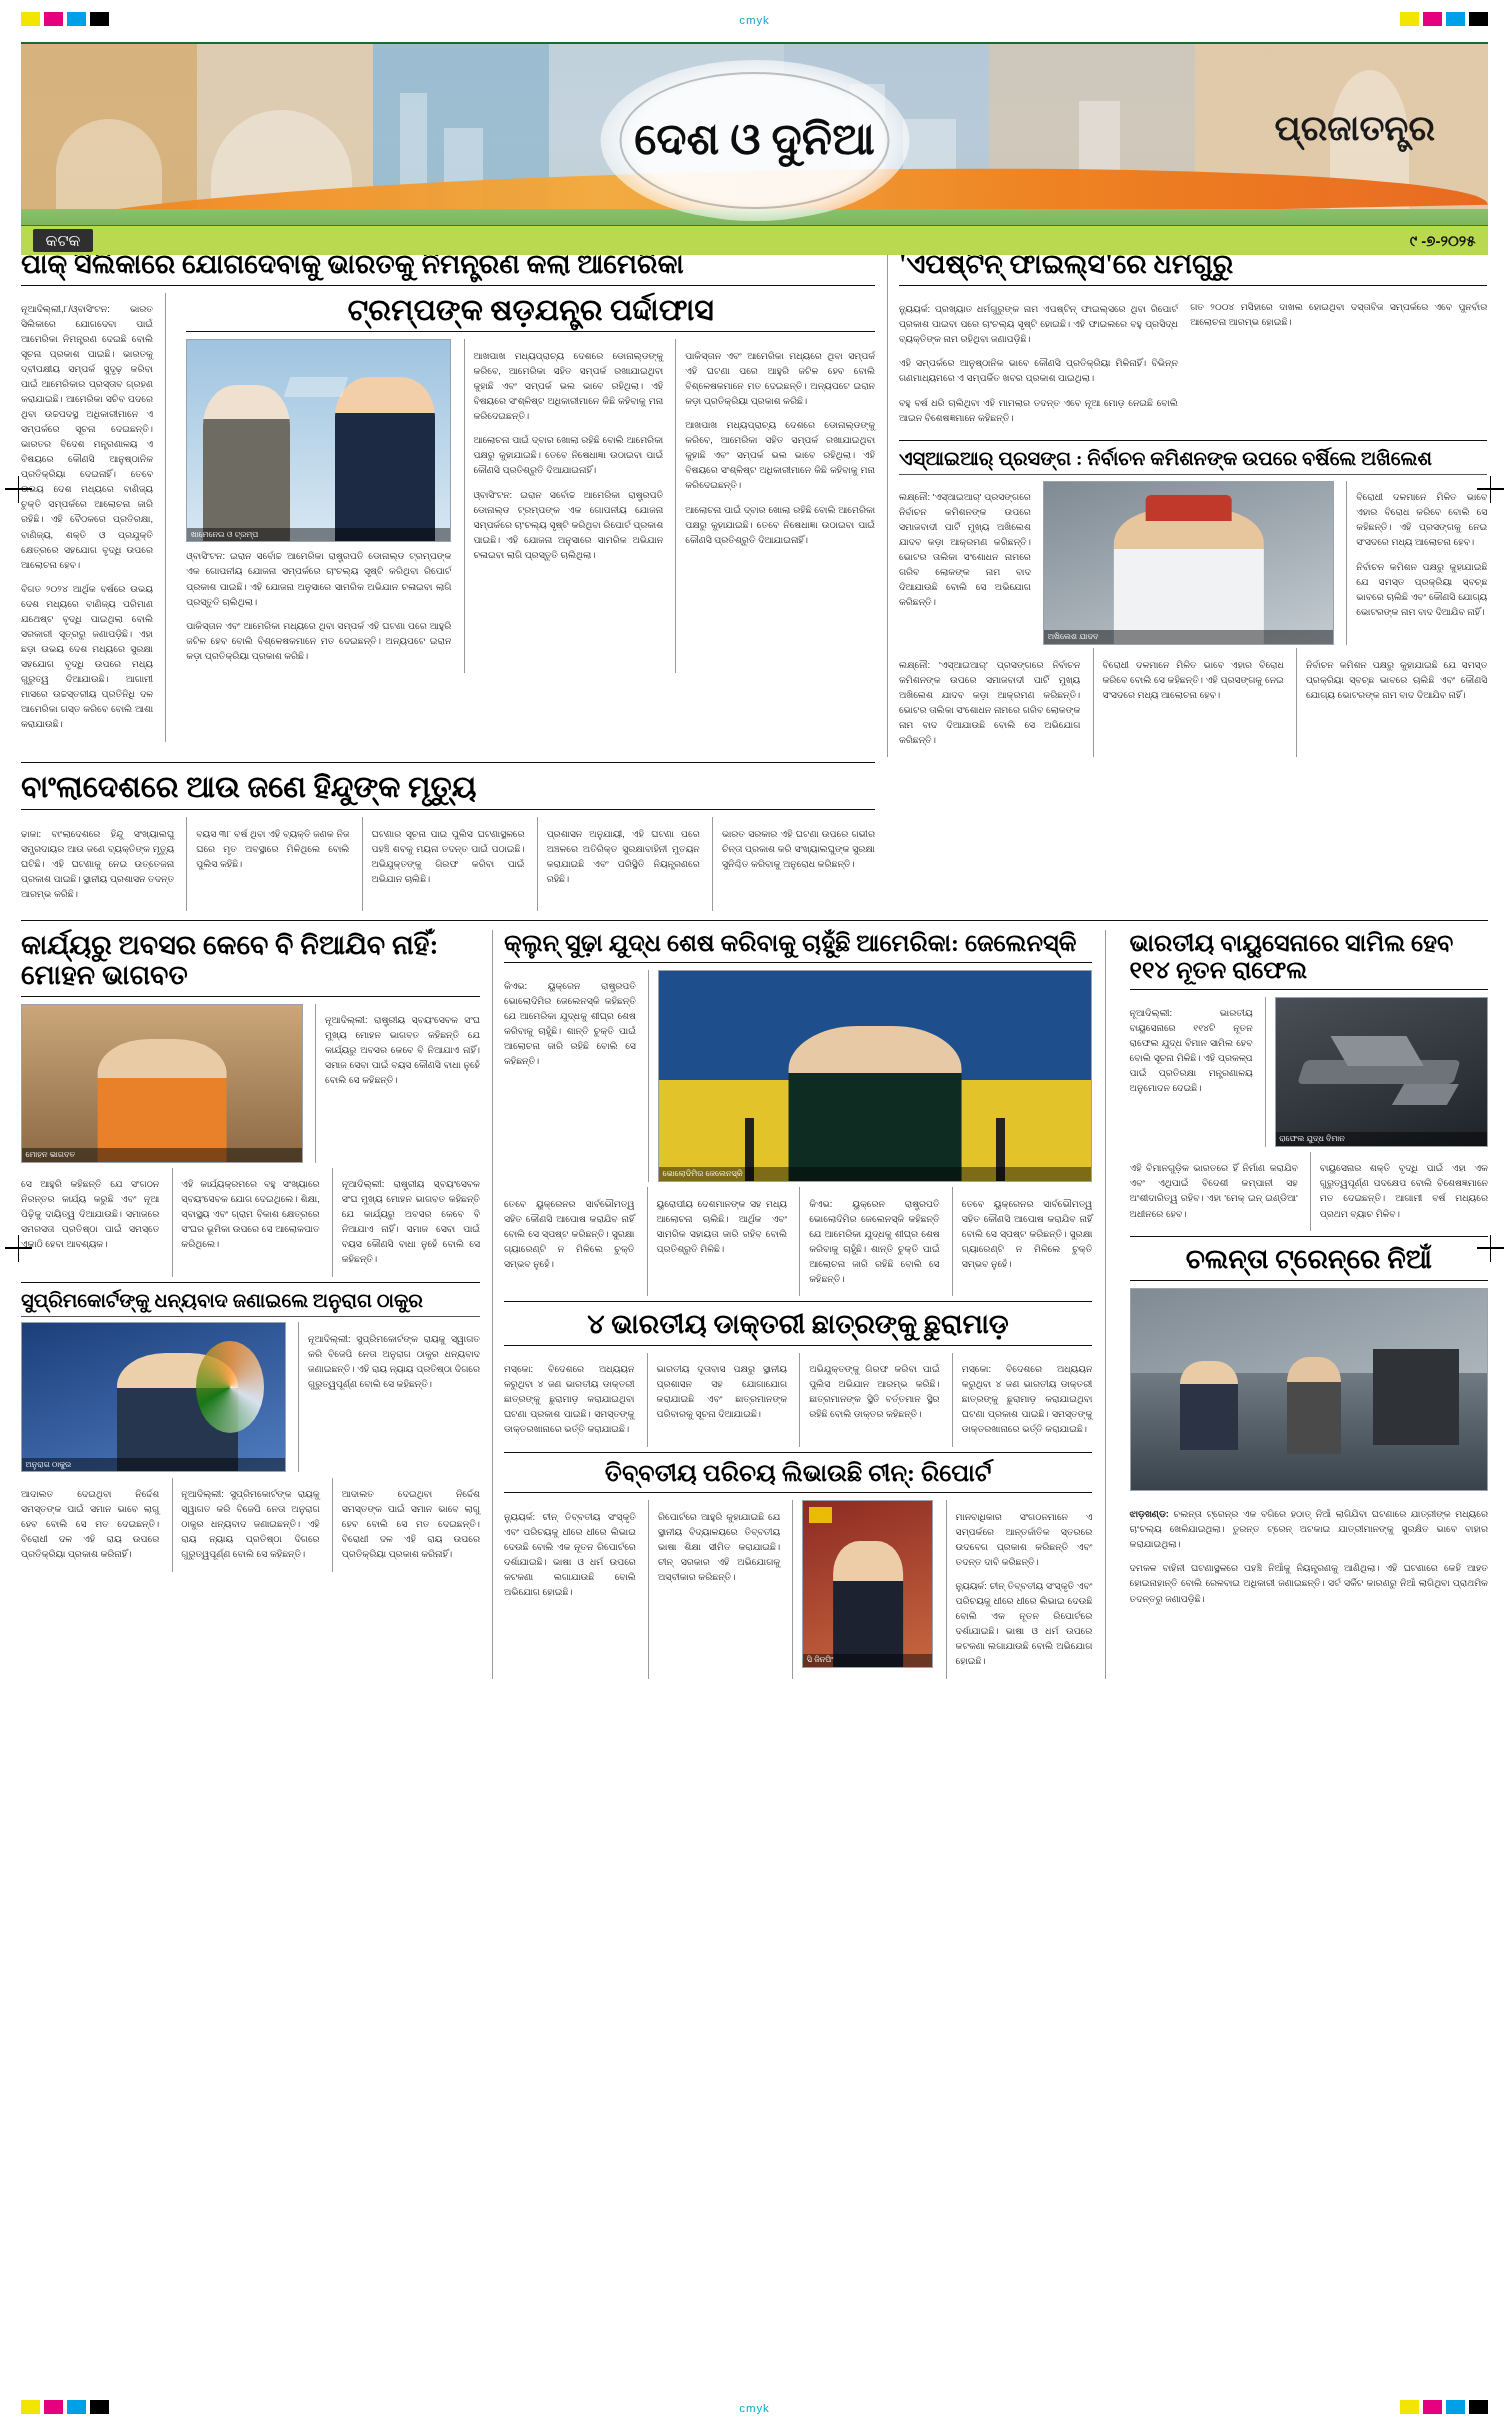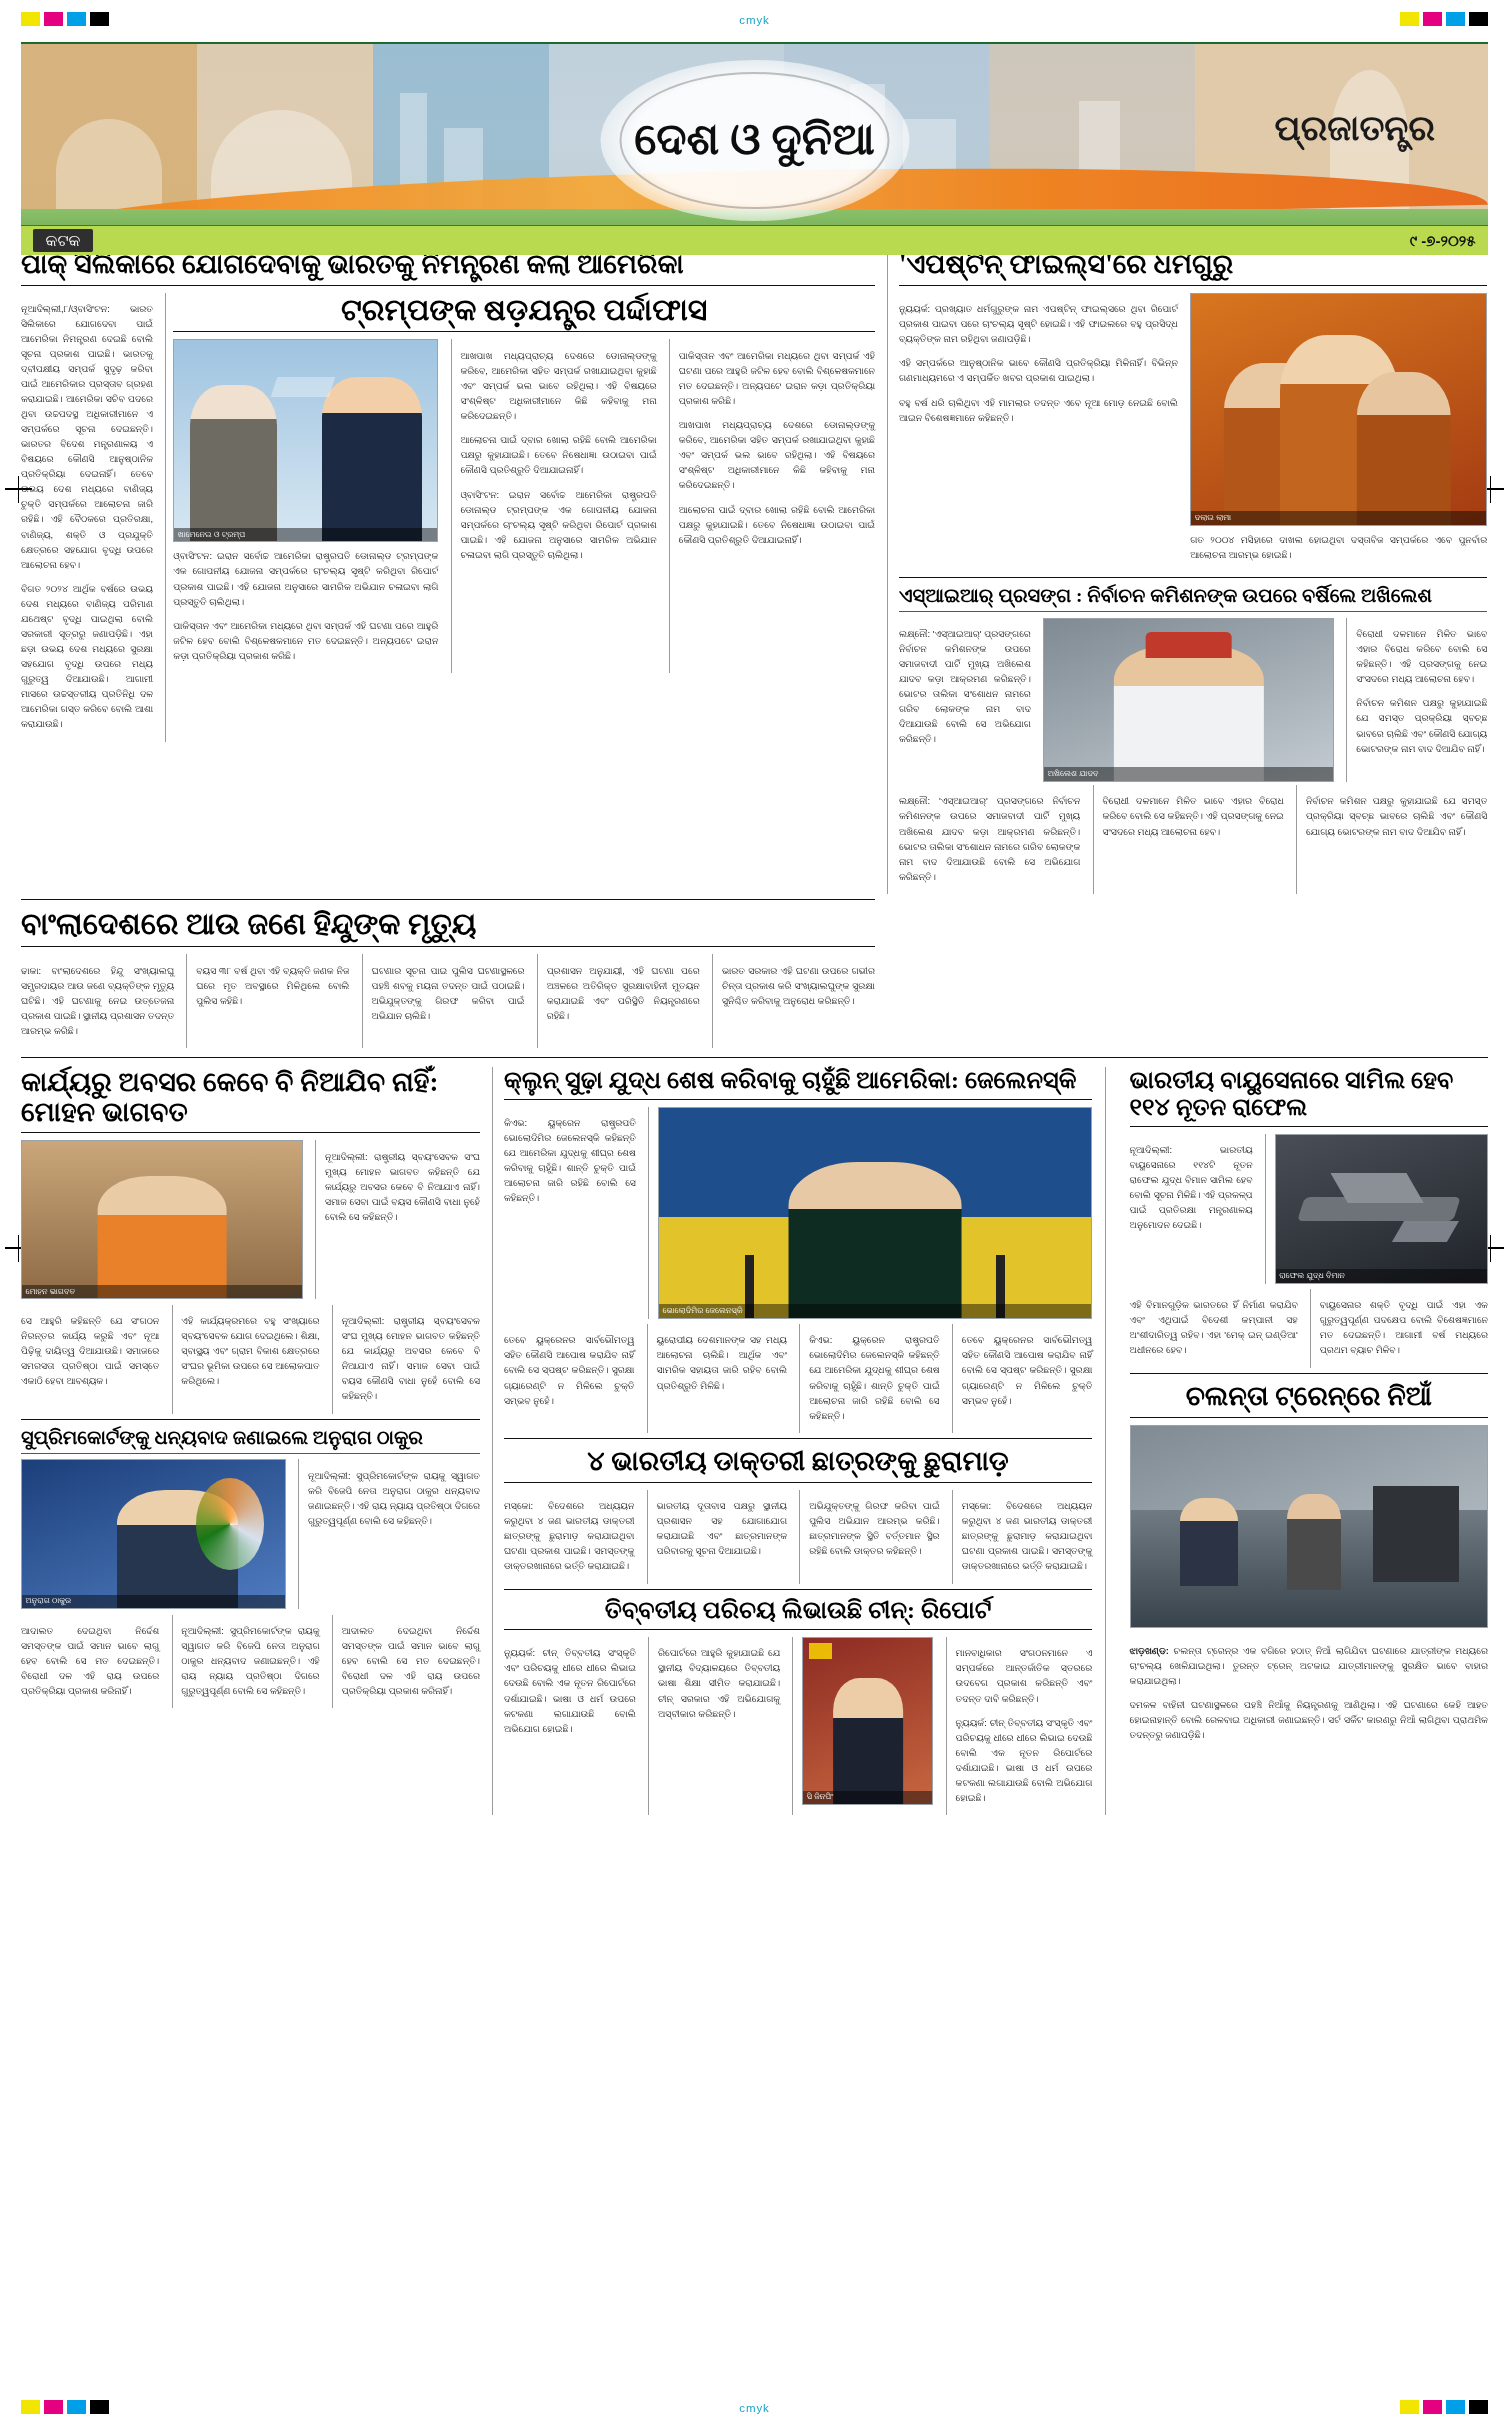--- a/index.html
+++ b/index.html
@@ -218,21 +218,21 @@
       <div class="hl hl-lg">ପାକ୍ ସିଲିକାରେ ଯୋଗଦେବାକୁ ଭାରତକୁ ନିମନ୍ତ୍ରଣ କଲା ଆମେରିକା</div>
       <div class="rule"></div>
 
       <div class="cols">
 
         <div style="width:132px;">
           <p class="body-text">ନୂଆଦିଲ୍ଲୀ,୮/ଓ୍ବାସିଂଟନ: ଭାରତ ସିଲିକାରେ ଯୋଗଦେବା ପାଇଁ ଆମେରିକା ନିମନ୍ତ୍ରଣ ଦେଇଛି ବୋଲି ସୂଚନା ପ୍ରକାଶ ପାଇଛି। ଭାରତକୁ ଦ୍ବୀପକ୍ଷୀୟ ସମ୍ପର୍କ ସୁଦୃଢ଼ କରିବା ପାଇଁ ଆମେରିକାର ପ୍ରସ୍ତାବ ଗ୍ରହଣ କରାଯାଇଛି। ଆମେରିକା ସଚିବ ପଦରେ ଥିବା ଉଚ୍ଚପଦସ୍ଥ ଅଧିକାରୀମାନେ ଏ ସମ୍ପର୍କରେ ସୂଚନା ଦେଇଛନ୍ତି। ଭାରତର ବିଦେଶ ମନ୍ତ୍ରଣାଳୟ ଏ ବିଷୟରେ କୌଣସି ଆନୁଷ୍ଠାନିକ ପ୍ରତିକ୍ରିୟା ଦେଇନାହିଁ। ତେବେ ଉଭୟ ଦେଶ ମଧ୍ୟରେ ବାଣିଜ୍ୟ ଚୁକ୍ତି ସମ୍ପର୍କରେ ଆଲୋଚନା ଜାରି ରହିଛି। ଏହି ବୈଠକରେ ପ୍ରତିରକ୍ଷା, ବାଣିଜ୍ୟ, ଶକ୍ତି ଓ ପ୍ରଯୁକ୍ତି କ୍ଷେତ୍ରରେ ସହଯୋଗ ବୃଦ୍ଧି ଉପରେ ଆଲୋଚନା ହେବ।</p>
           <p class="body-text">ବିଗତ ୨୦୨୪ ଆର୍ଥିକ ବର୍ଷରେ ଉଭୟ ଦେଶ ମଧ୍ୟରେ ବାଣିଜ୍ୟ ପରିମାଣ ଯଥେଷ୍ଟ ବୃଦ୍ଧି ପାଇଥିଲା ବୋଲି ସରକାରୀ ସୂତ୍ରରୁ ଜଣାପଡ଼ିଛି। ଏହା ଛଡ଼ା ଉଭୟ ଦେଶ ମଧ୍ୟରେ ସୁରକ୍ଷା ସହଯୋଗ ବୃଦ୍ଧି ଉପରେ ମଧ୍ୟ ଗୁରୁତ୍ୱ ଦିଆଯାଉଛି। ଆଗାମୀ ମାସରେ ଉଚ୍ଚସ୍ତରୀୟ ପ୍ରତିନିଧି ଦଳ ଆମେରିକା ଗସ୍ତ କରିବେ ବୋଲି ଆଶା କରାଯାଉଛି।</p>
         </div>
 
-        <div class="vline" style="flex:1; padding-left:7px;">
+        <div class="vline" style="flex:1; padding-left:20px;">
           <div class="hl hl-xl center">ଟ୍ରମ୍ପଙ୍କ ଷଡ଼ଯନ୍ତ୍ର ପର୍ଦ୍ଦାଫାସ</div>
           <div class="rule"></div>
 
           <div class="cols">
             <div style="width:265px;">
               <div class="photo p-sky" style="height:203px;">
                 <div style="position:absolute;left:6%;bottom:0;width:33%;height:78%;background:linear-gradient(180deg,#efe0cf 0 22%,#6e6b63 22% 100%);border-radius:38% 38% 0 0/26% 26% 0 0;"></div>
                 <div style="position:absolute;right:6%;bottom:0;width:38%;height:82%;background:linear-gradient(180deg,#f2cfa8 0 22%,#1d2a44 22% 100%);border-radius:34% 34% 0 0/24% 24% 0 0;"></div>
                 <div style="position:absolute;right:40%;top:18%;width:22%;height:10%;background:rgba(255,255,255,.35);transform:skewX(-18deg);"></div>
                 <div class="ph-cap">ଖାମେନେଇ ଓ ଟ୍ରମ୍ପ</div>
@@ -259,26 +259,20 @@
       <div class="hl hl-lg">'ଏପଷ୍ଟିନ୍ ଫାଇଲ୍ସ'ରେ ଧର୍ମଗୁରୁ</div>
       <div class="rule"></div>
 
       <div class="cols">
         <div style="width:279px;">
           <p class="body-text">ନ୍ୟୁୟର୍କ: ପ୍ରଖ୍ୟାତ ଧର୍ମଗୁରୁଙ୍କ ନାମ ଏପଷ୍ଟିନ୍ ଫାଇଲ୍ସରେ ଥିବା ରିପୋର୍ଟ ପ୍ରକାଶ ପାଇବା ପରେ ଚାଂଚଲ୍ୟ ସୃଷ୍ଟି ହୋଇଛି। ଏହି ଫାଇଲରେ ବହୁ ପ୍ରସିଦ୍ଧ ବ୍ୟକ୍ତିଙ୍କ ନାମ ରହିଥିବା ଜଣାପଡ଼ିଛି।</p>
           <p class="body-text">ଏହି ସମ୍ପର୍କରେ ଆନୁଷ୍ଠାନିକ ଭାବେ କୌଣସି ପ୍ରତିକ୍ରିୟା ମିଳିନାହିଁ। ବିଭିନ୍ନ ଗଣମାଧ୍ୟମରେ ଏ ସମ୍ପର୍କିତ ଖବର ପ୍ରକାଶ ପାଇଥିଲା।</p>
           <p class="body-text">ବହୁ ବର୍ଷ ଧରି ଚାଲିଥିବା ଏହି ମାମଲାର ତଦନ୍ତ ଏବେ ନୂଆ ମୋଡ଼ ନେଇଛି ବୋଲି ଆଇନ ବିଶେଷଜ୍ଞମାନେ କହିଛନ୍ତି।</p>
         </div>
         <div style="flex:1;">
-          <div class="photo p-saffron" style="height:233px;">
-            <div class="figure-person two" style="width:34%;height:70%;background:linear-gradient(180deg,#e9c9a4 0 28%,#b3561a 28% 100%);"></div>
-            <div class="figure-person" style="width:40%;height:82%;background:linear-gradient(180deg,#f0d3ad 0 26%,#c1651f 26% 100%);"></div>
-            <div class="figure-person three" style="width:32%;height:66%;background:linear-gradient(180deg,#e6c59f 0 28%,#a84f16 28% 100%);"></div>
-            <div class="ph-cap">ଦଲାଇ ଲାମା</div>
-          </div>
           <p class="body-text" style="margin-top:7px;">ଗତ ୨୦୦୪ ମସିହାରେ ଦାଖଲ ହୋଇଥିବା ଦସ୍ତାବିଜ ସମ୍ପର୍କରେ ଏବେ ପୁନର୍ବାର ଆଲୋଚନା ଆରମ୍ଭ ହୋଇଛି।</p>
         </div>
       </div>
 
       <div class="rule"></div>
       <div class="hl hl-sm">ଏସ୍ଆଇଆର୍ ପ୍ରସଙ୍ଗ : ନିର୍ବାଚନ କମିଶନଙ୍କ ଉପରେ ବର୍ଷିଲେ ଅଖିଲେଶ</div>
       <div class="rule-thin"></div>
 
       <div class="cols">
         <div style="width:132px;">

